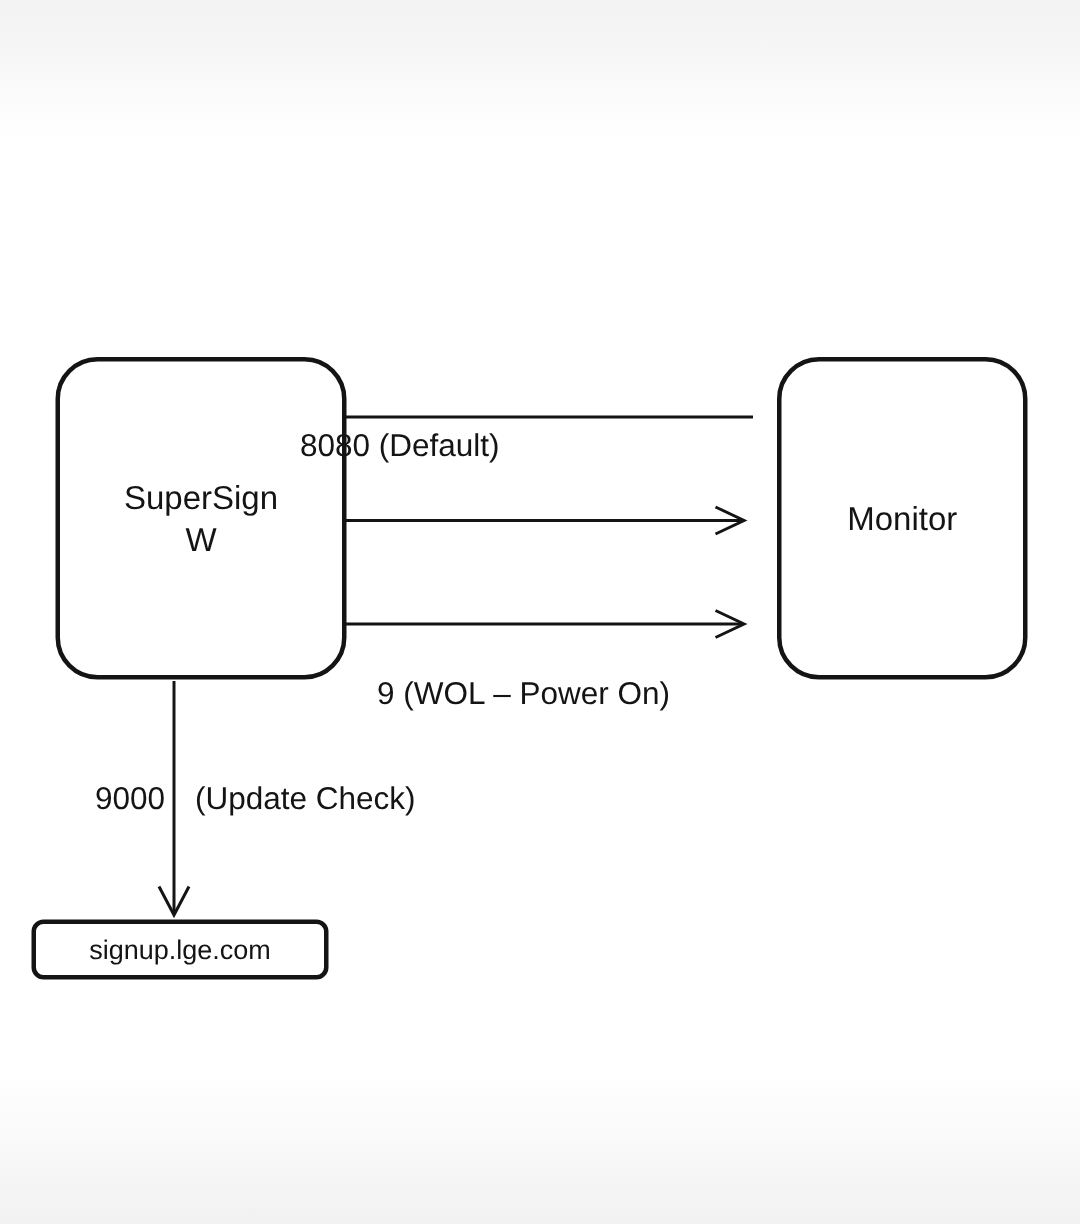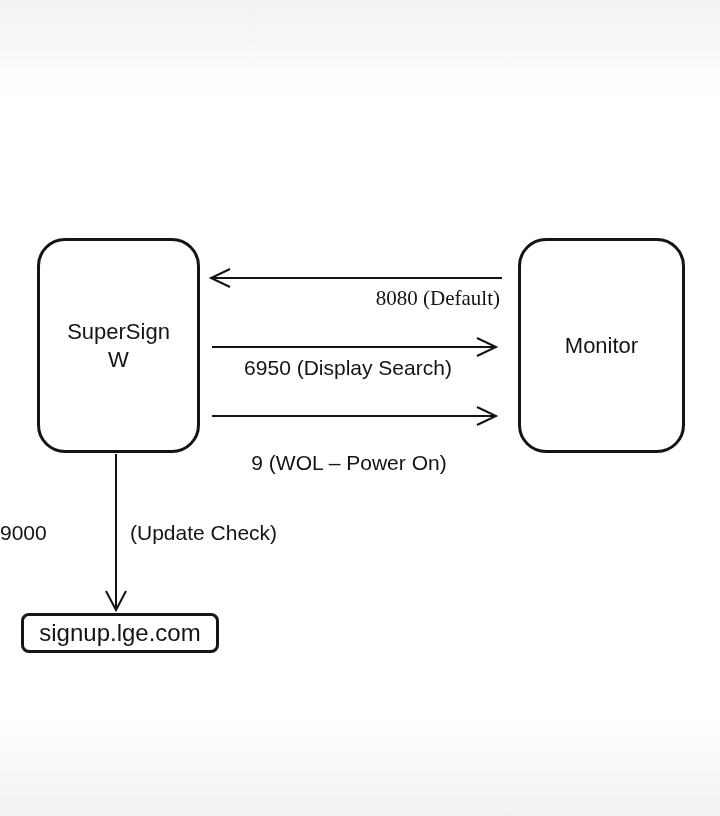--- a/index.html
+++ b/index.html
@@ -37,40 +37,40 @@
     display: flex;
     flex-direction: column;
     align-items: center;
     justify-content: center;
     text-align: center;
     font-size: 22px;
     line-height: 28px;
     color: #141414;
   }
   .node-big { border-radius: 28px; }
-  .node-supersign { left: 37px;  top: 238px; width: 163px; height: 215px; }
+  .node-supersign { left: 37px;  top: 238px; width: 194px; height: 215px; }
   .node-monitor   { left: 518px; top: 238px; width: 167px; height: 215px; }
   .node-signup {
     left: 21px; top: 613px; width: 198px; height: 40px;
     border-radius: 8px;
-    font-size: 24px;
+    font-size: 18px;
     line-height: 22px;
   }
 
   .edge-label {
     position: absolute;
     font-size: 21px;
     line-height: 24px;
     color: #141414;
     white-space: nowrap;
   }
-  .label-8080 { left: 200px; top: 286px; width: 300px; text-align: right; font-family: Liberation Serif, serif; }
+  .label-8080 { left: 200px; top: 286px; width: 300px; text-align: left; }
   .label-6950 { left: 198px; top: 356px; width: 300px; text-align: center; }
   .label-9wol { left: 199px; top: 451px; width: 300px; text-align: center; }
-  .label-9000-port { left: 0px;   top: 521px; width: 110px; }
+  .label-9000-port { left: 0px;   top: 521px; width: 110px; text-align: right; }
   .label-9000-note { left: 130px; top: 521px; }
 </style>
 </head>
 <body>
 
 <div class="stage">
 
   <svg class="arrow-layer" viewBox="0 0 720 816" xmlns="http://www.w3.org/2000/svg">
 
     <g>
@@ -102,21 +102,20 @@
   <div class="node node-big node-monitor">
     <span>Monitor</span>
   </div>
 
   <div class="node node-signup">
     <span>signup.lge.com</span>
   </div>
 
   <div class="edge-label label-8080">8080 (Default)</div>
 
-  <div class="edge-label label-6950">6950 (Display Search)</div>
 
   <div class="edge-label label-9wol">9 (WOL – Power On)</div>
 
   <div class="edge-label label-9000-port">9000</div>
 
   <div class="edge-label label-9000-note">(Update Check)</div>
 
 </div>
 
 </body></html>

